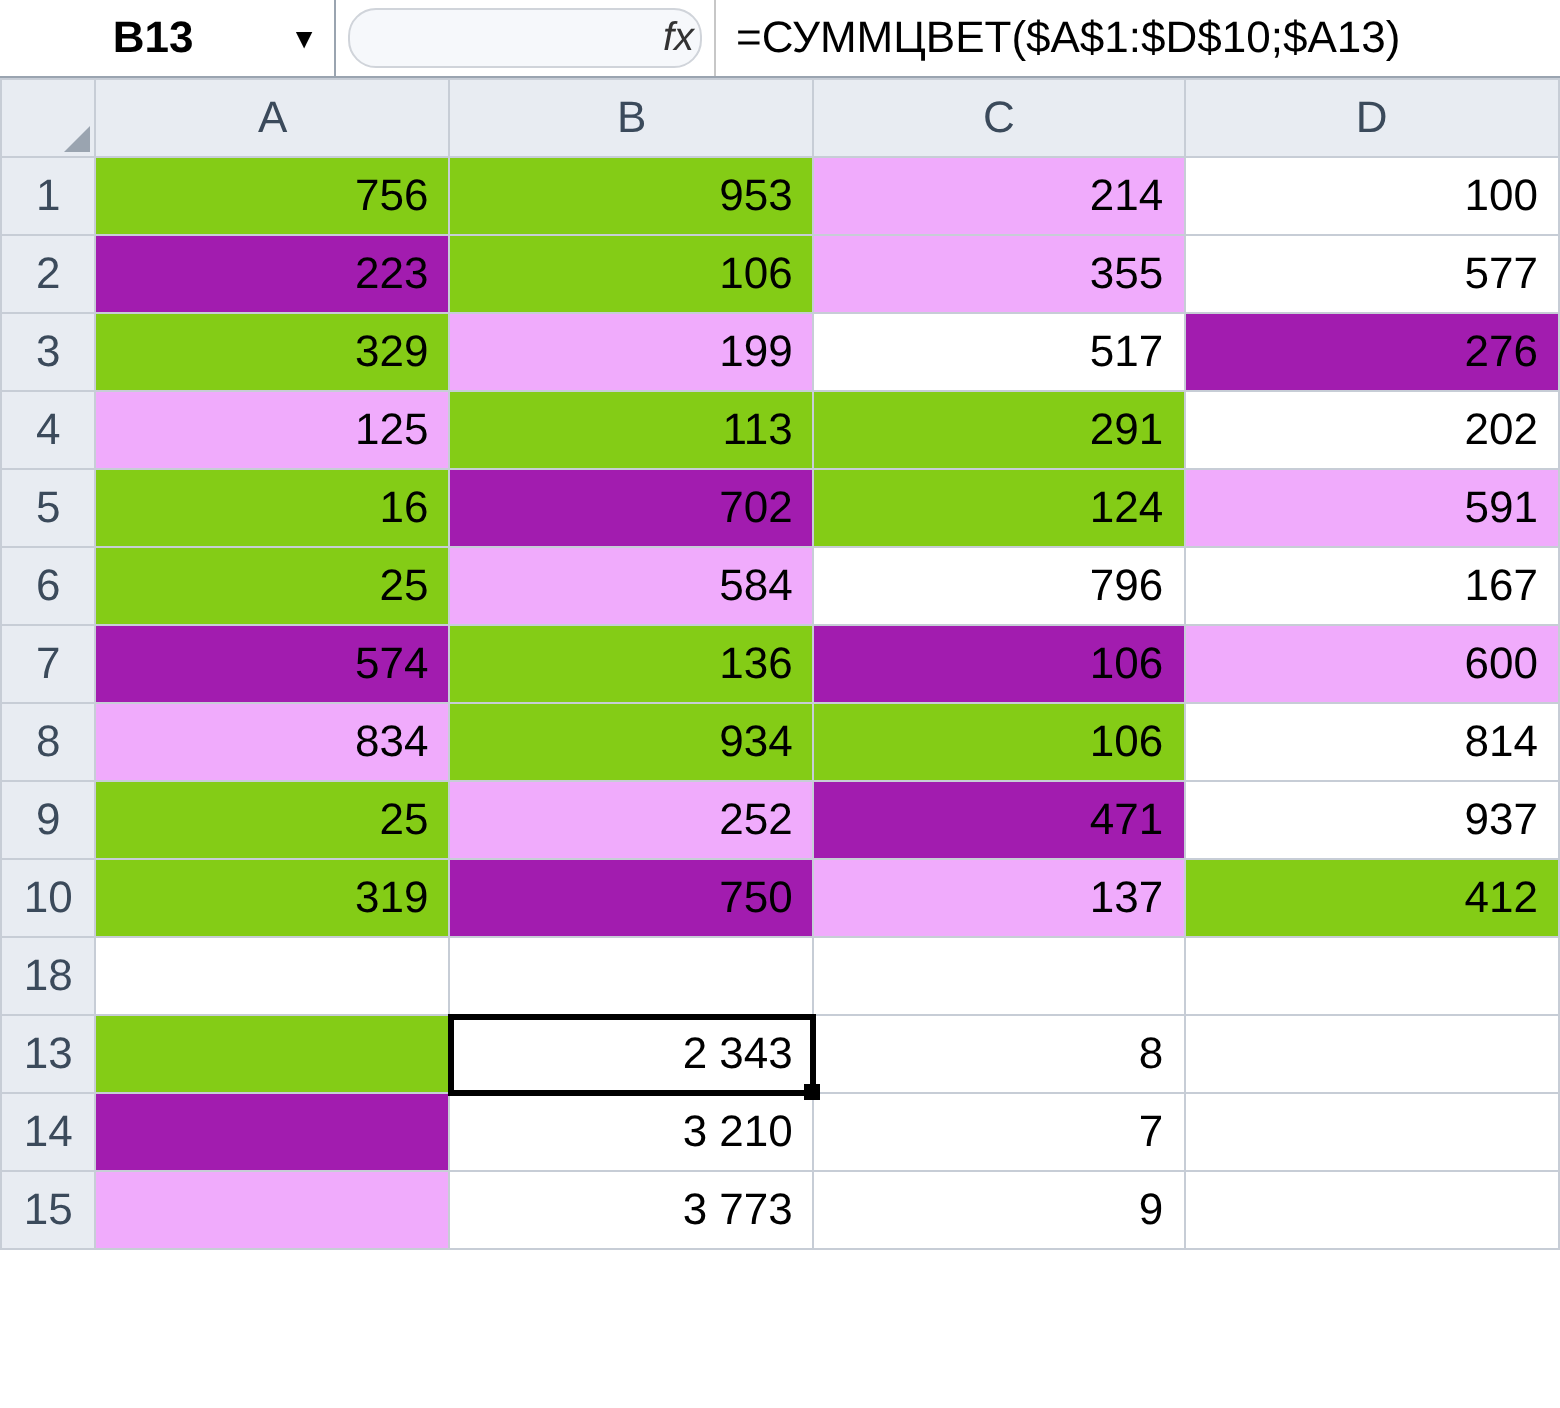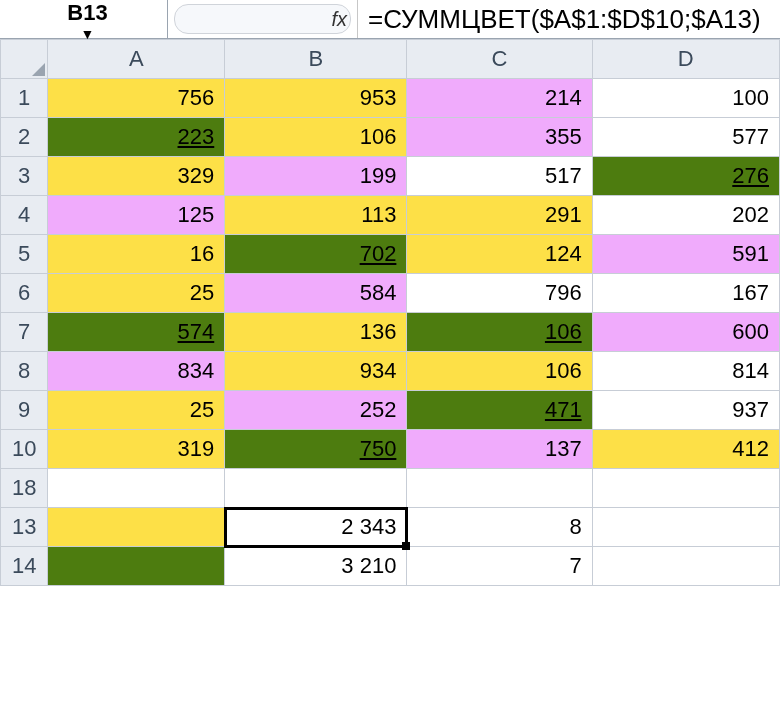--- a/index.html
+++ b/index.html
@@ -18,21 +18,20 @@
     height: 39px;
     border-bottom: 1px solid #9aa4b0;
   }
   .name-box {
     width: 168px;
     display: flex;
     align-items: center;
     padding: 0 8px;
     border-right: 1px solid #9aa4b0;
     background: #fff;
-    flex-direction: column;
   }
   .name-box-text {
     flex: 1;
     font-weight: bold;
     text-align: center;
     padding-left:8px;
   }
   .dd {
     margin-left: 8px;
     font-size: 14px;
@@ -62,21 +61,21 @@
     font-family: Liberation Sans, sans-serif;
     color: #333;
     font-size:20px;
   }
   .formula-input {
     flex: 1;
     display: flex;
     align-items: center;
     padding: 0 10px;
     background: #fff;
-    font-size: 26px;
+    font-size: 22px;
   }
 
   
   .sheet {
     border-collapse: collapse;
     width: 100%;
   }
   .sheet td, .sheet th {
     border: 1px solid #c7cdd6;
     height: 39px;
@@ -98,22 +97,22 @@
     color: #3b4a5b;
     font-weight: normal;
   }
   .sheet tr.headrow th.corner {
     background: #e8ecf2;
     position: relative;
   }
   .sheet tr.headrow th.corner svg { position:absolute; right:2px; bottom:2px; }
 
   .sheet td.txtleft { text-align: left; }
-  .bg-blue   { background: #fde047; }
-  .bg-green  { background: #4d7c0f; text-decoration: underline; }
+  .bg-blue   { background: #84cc16; }
+  .bg-green  { background: #a21caf; }
   .bg-orange { background: #f0abfc; }
 
   .selected {
     outline: 3px solid #000;
     outline-offset: -2px;
     position: relative;
   }
   .selected::after {
     content: "";
     position: absolute;
@@ -246,14 +245,21 @@
     <td>8</td>
     <td></td>
   </tr>
   <tr>
     <th class="rowhdr">14</th>
     <td class="bg-green"></td>
     <td>3 210</td>
     <td>7</td>
     <td></td>
   </tr>
+  <tr>
+    <th class="rowhdr">15</th>
+    <td class="bg-orange"></td>
+    <td>3 773</td>
+    <td>9</td>
+    <td></td>
+  </tr>
 </tbody>
   </table>
 
 </body></html>

